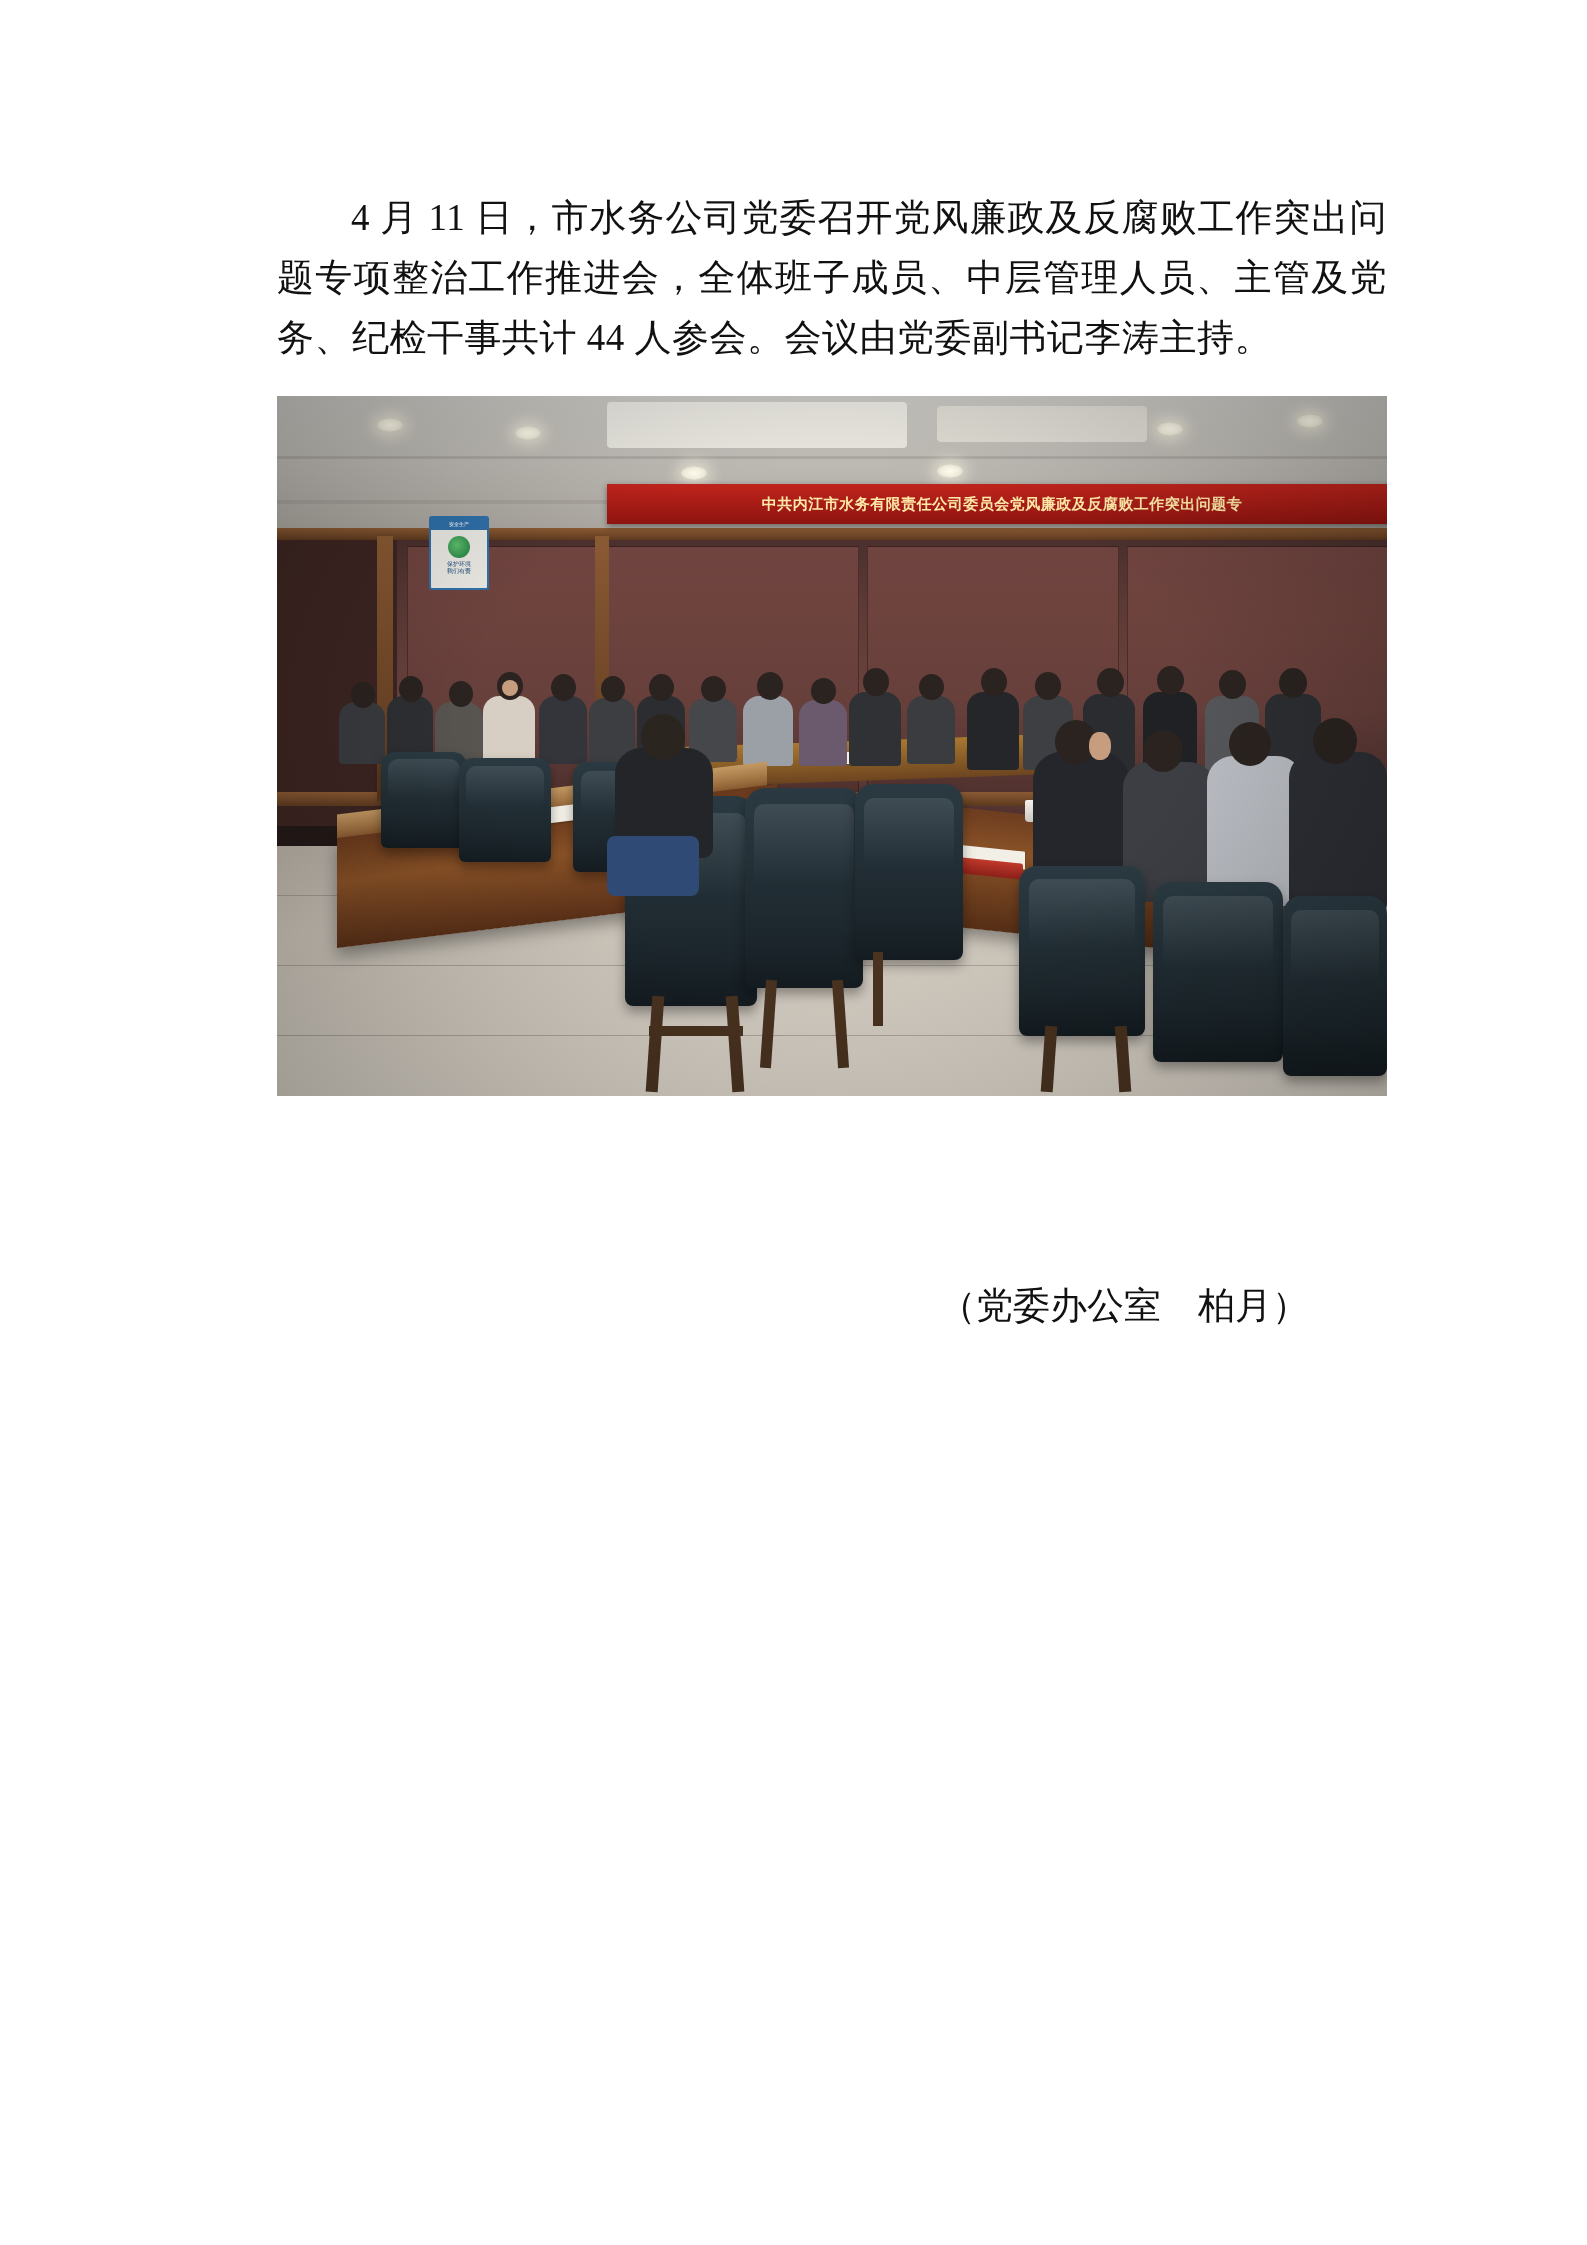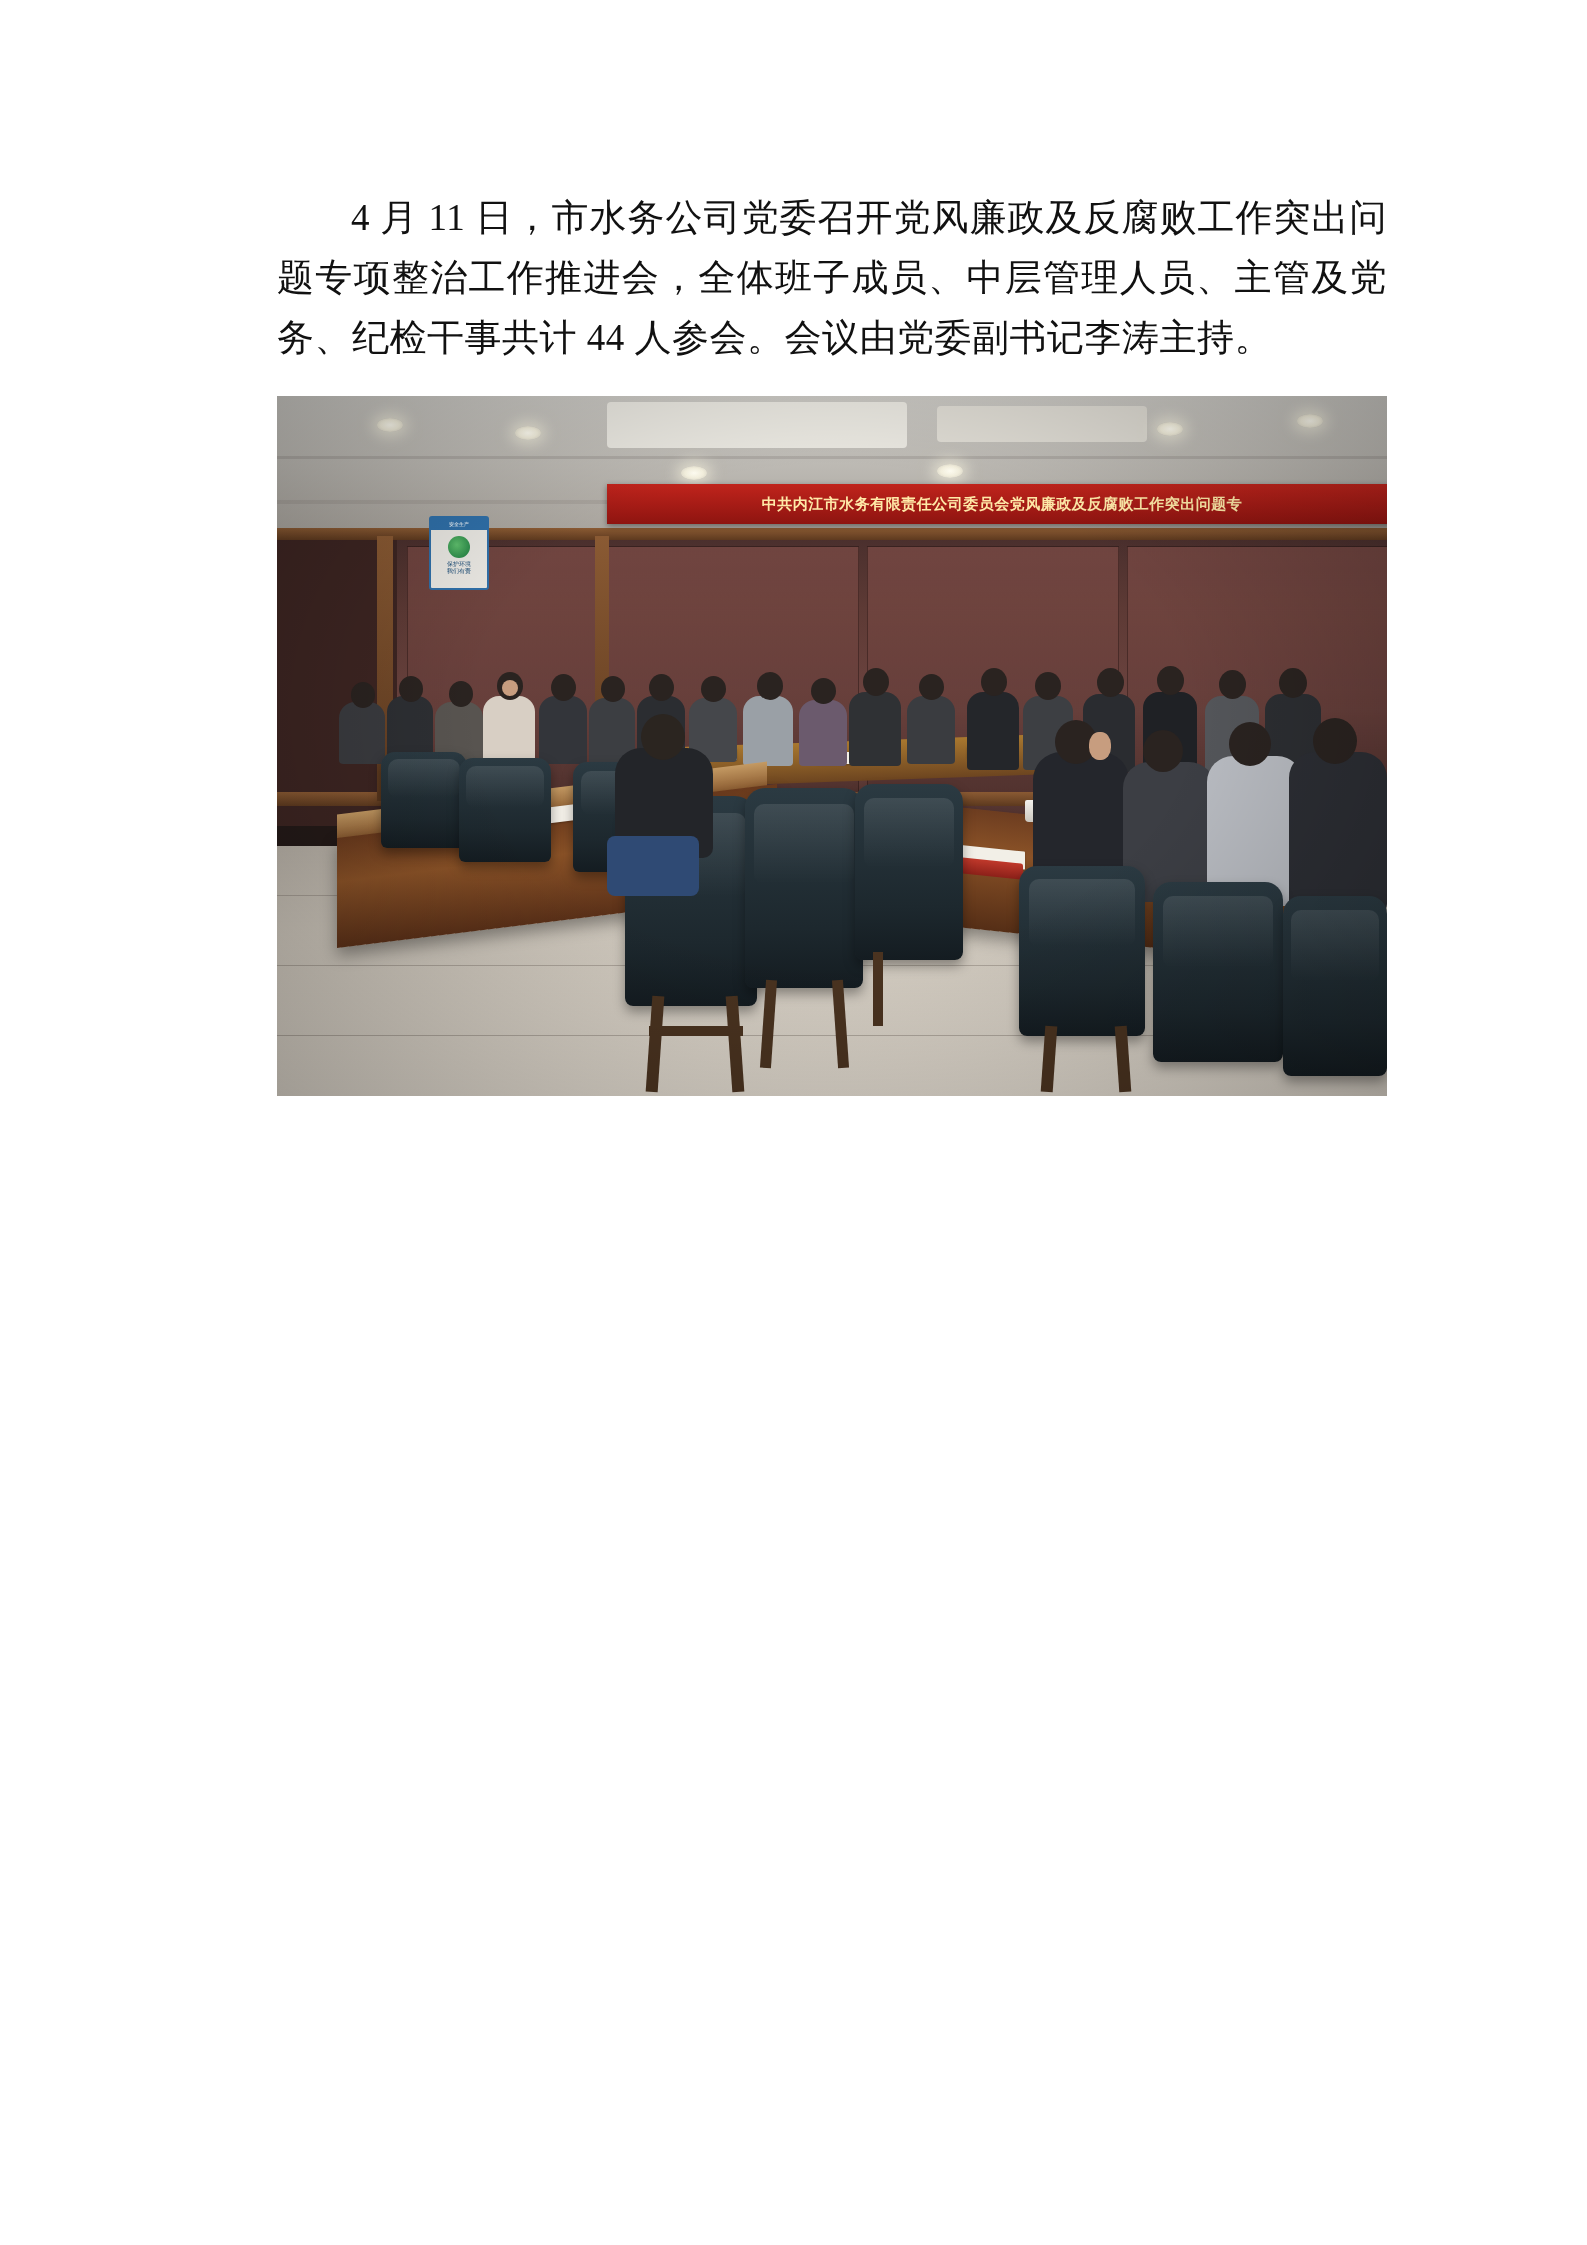--- a/index.html
+++ b/index.html
@@ -415,14 +415,15 @@
         <div class="chair-leg" style="left:766px;top:630px;width:12px;height:66px;transform:rotate(4deg);"></div>
         <div class="chair-leg" style="left:840px;top:630px;width:12px;height:66px;transform:rotate(-4deg);"></div>
         <div class="chair" style="left:876px;top:486px;width:130px;height:180px;border-radius:18px 18px 8px 8px;"></div>
         <div class="chair" style="left:1006px;top:500px;width:104px;height:180px;border-radius:18px 18px 8px 8px;"></div>
 
         <div class="vignette"></div>
       </div>
     </div>
 
 
+    <div class="signature">（党委办公室　柏月）</div>
   </div>
 </div>
 
 </body></html>

